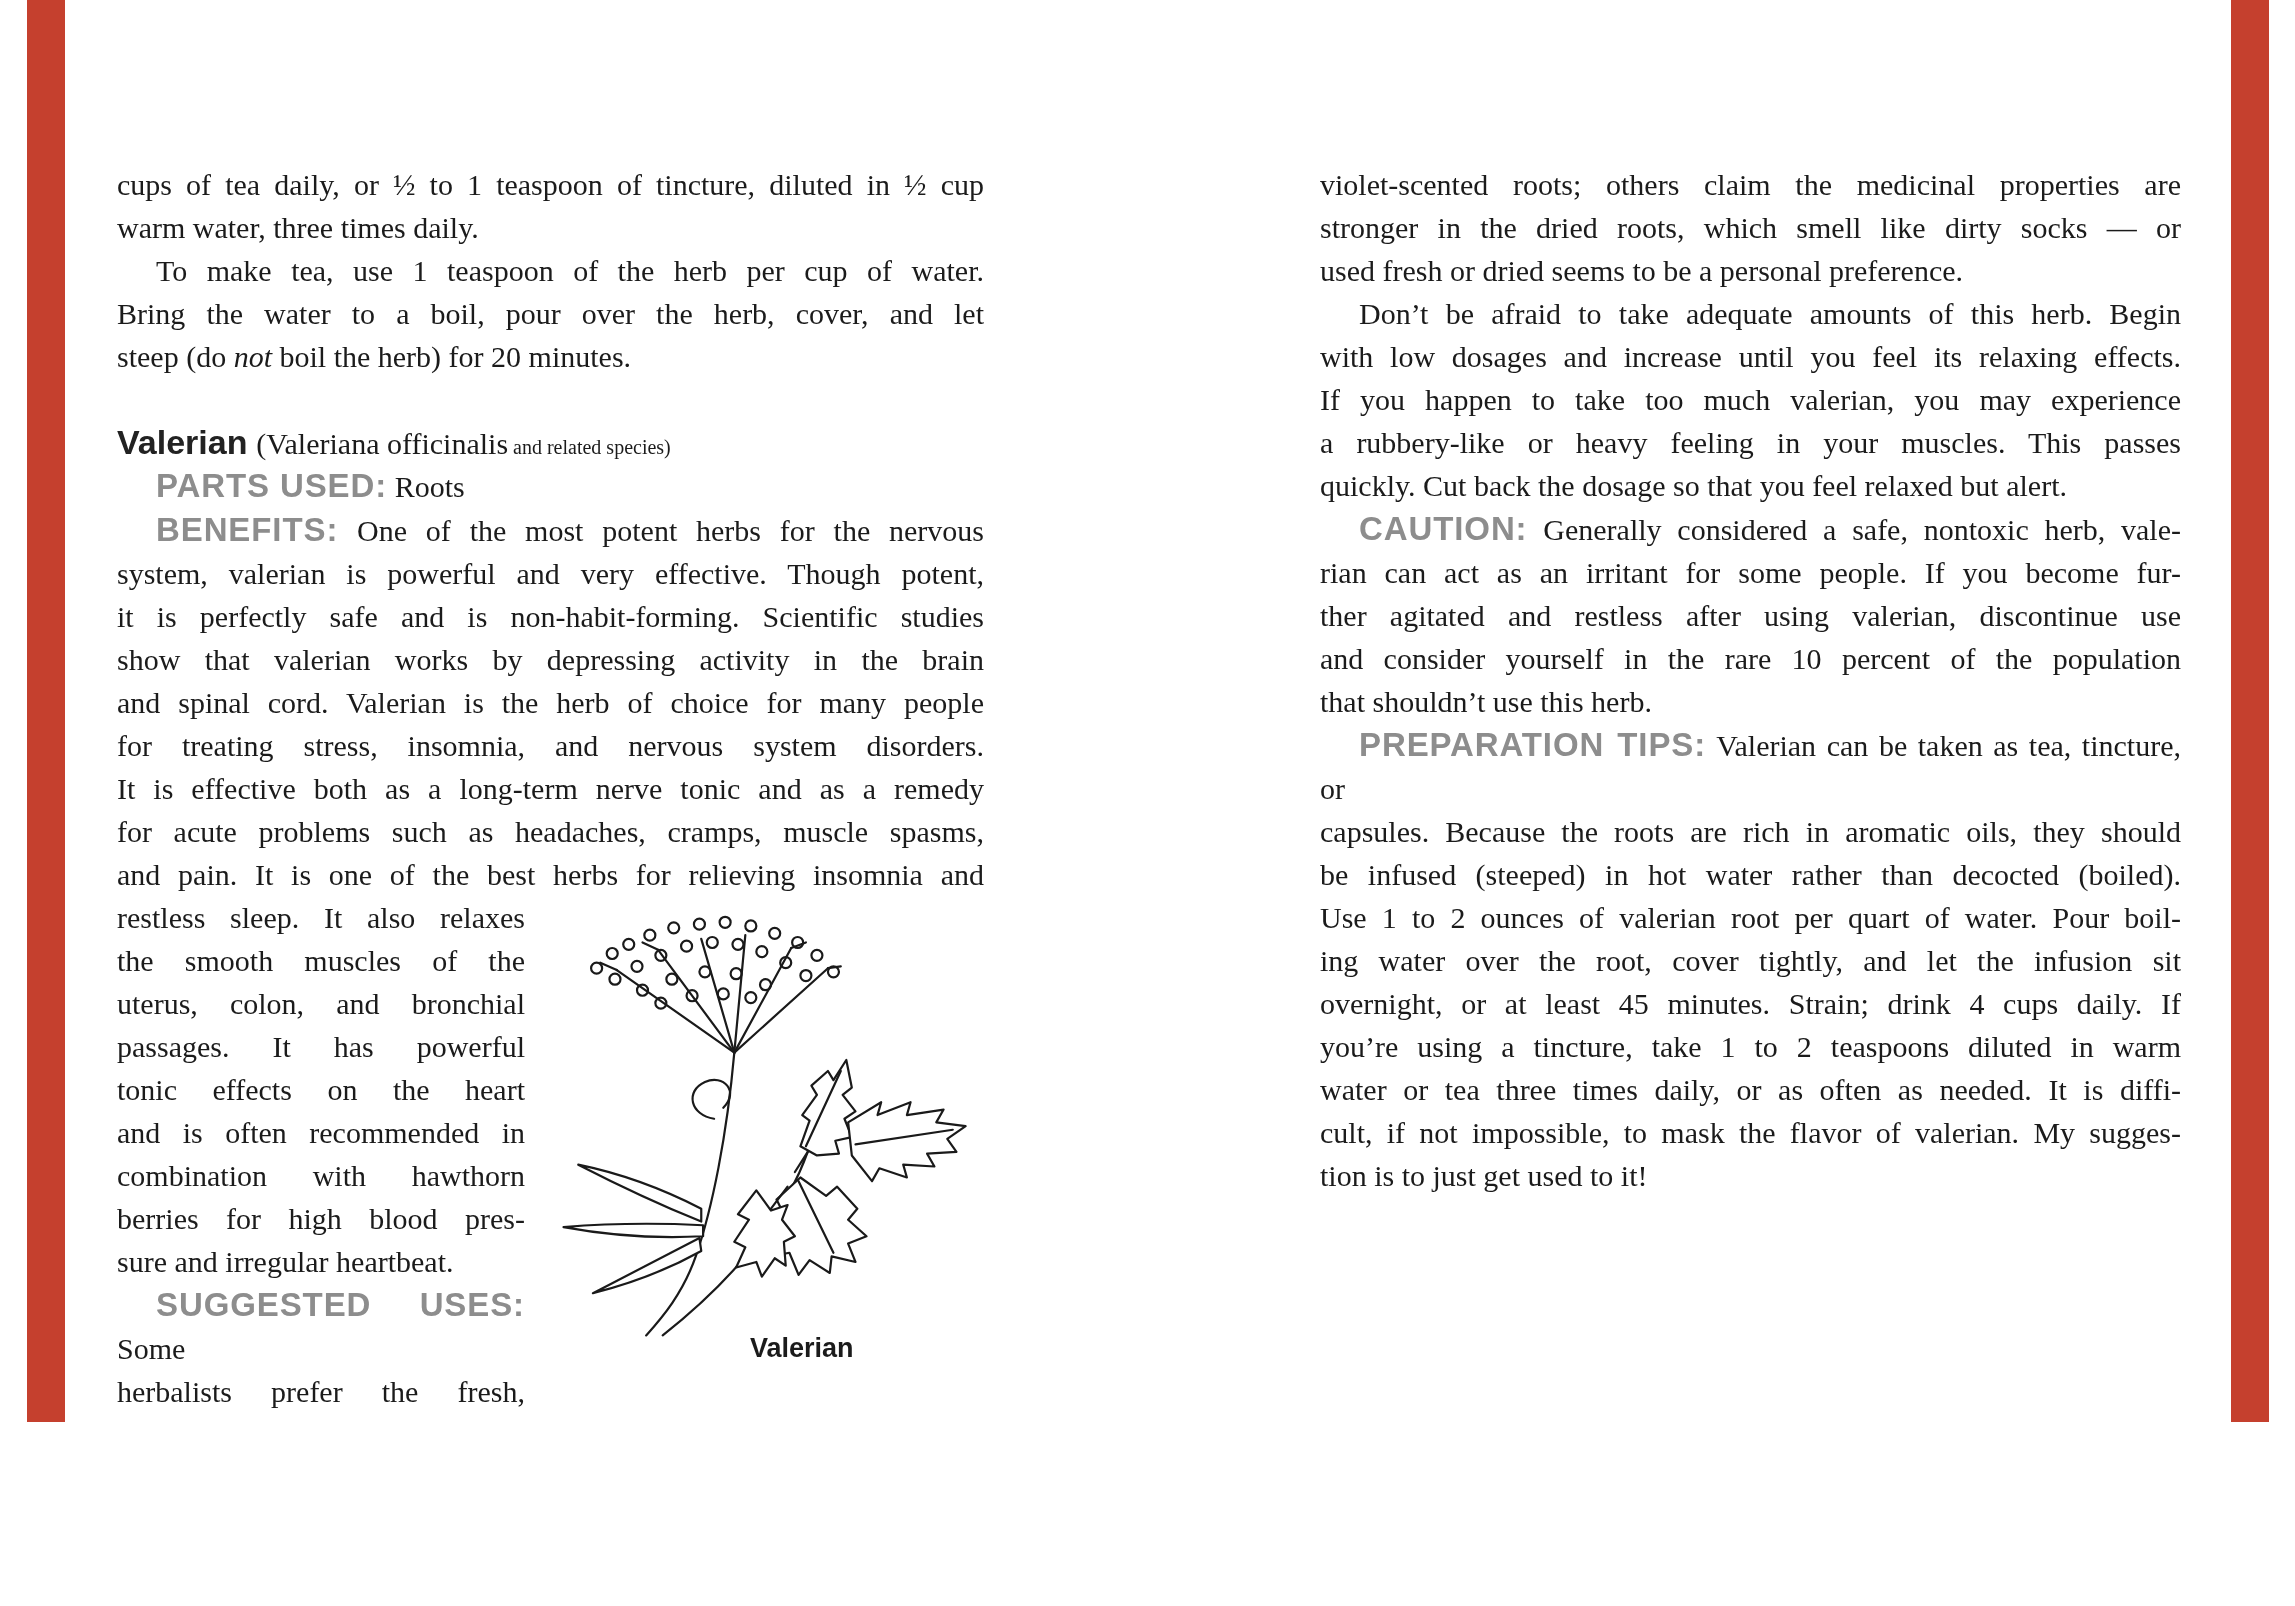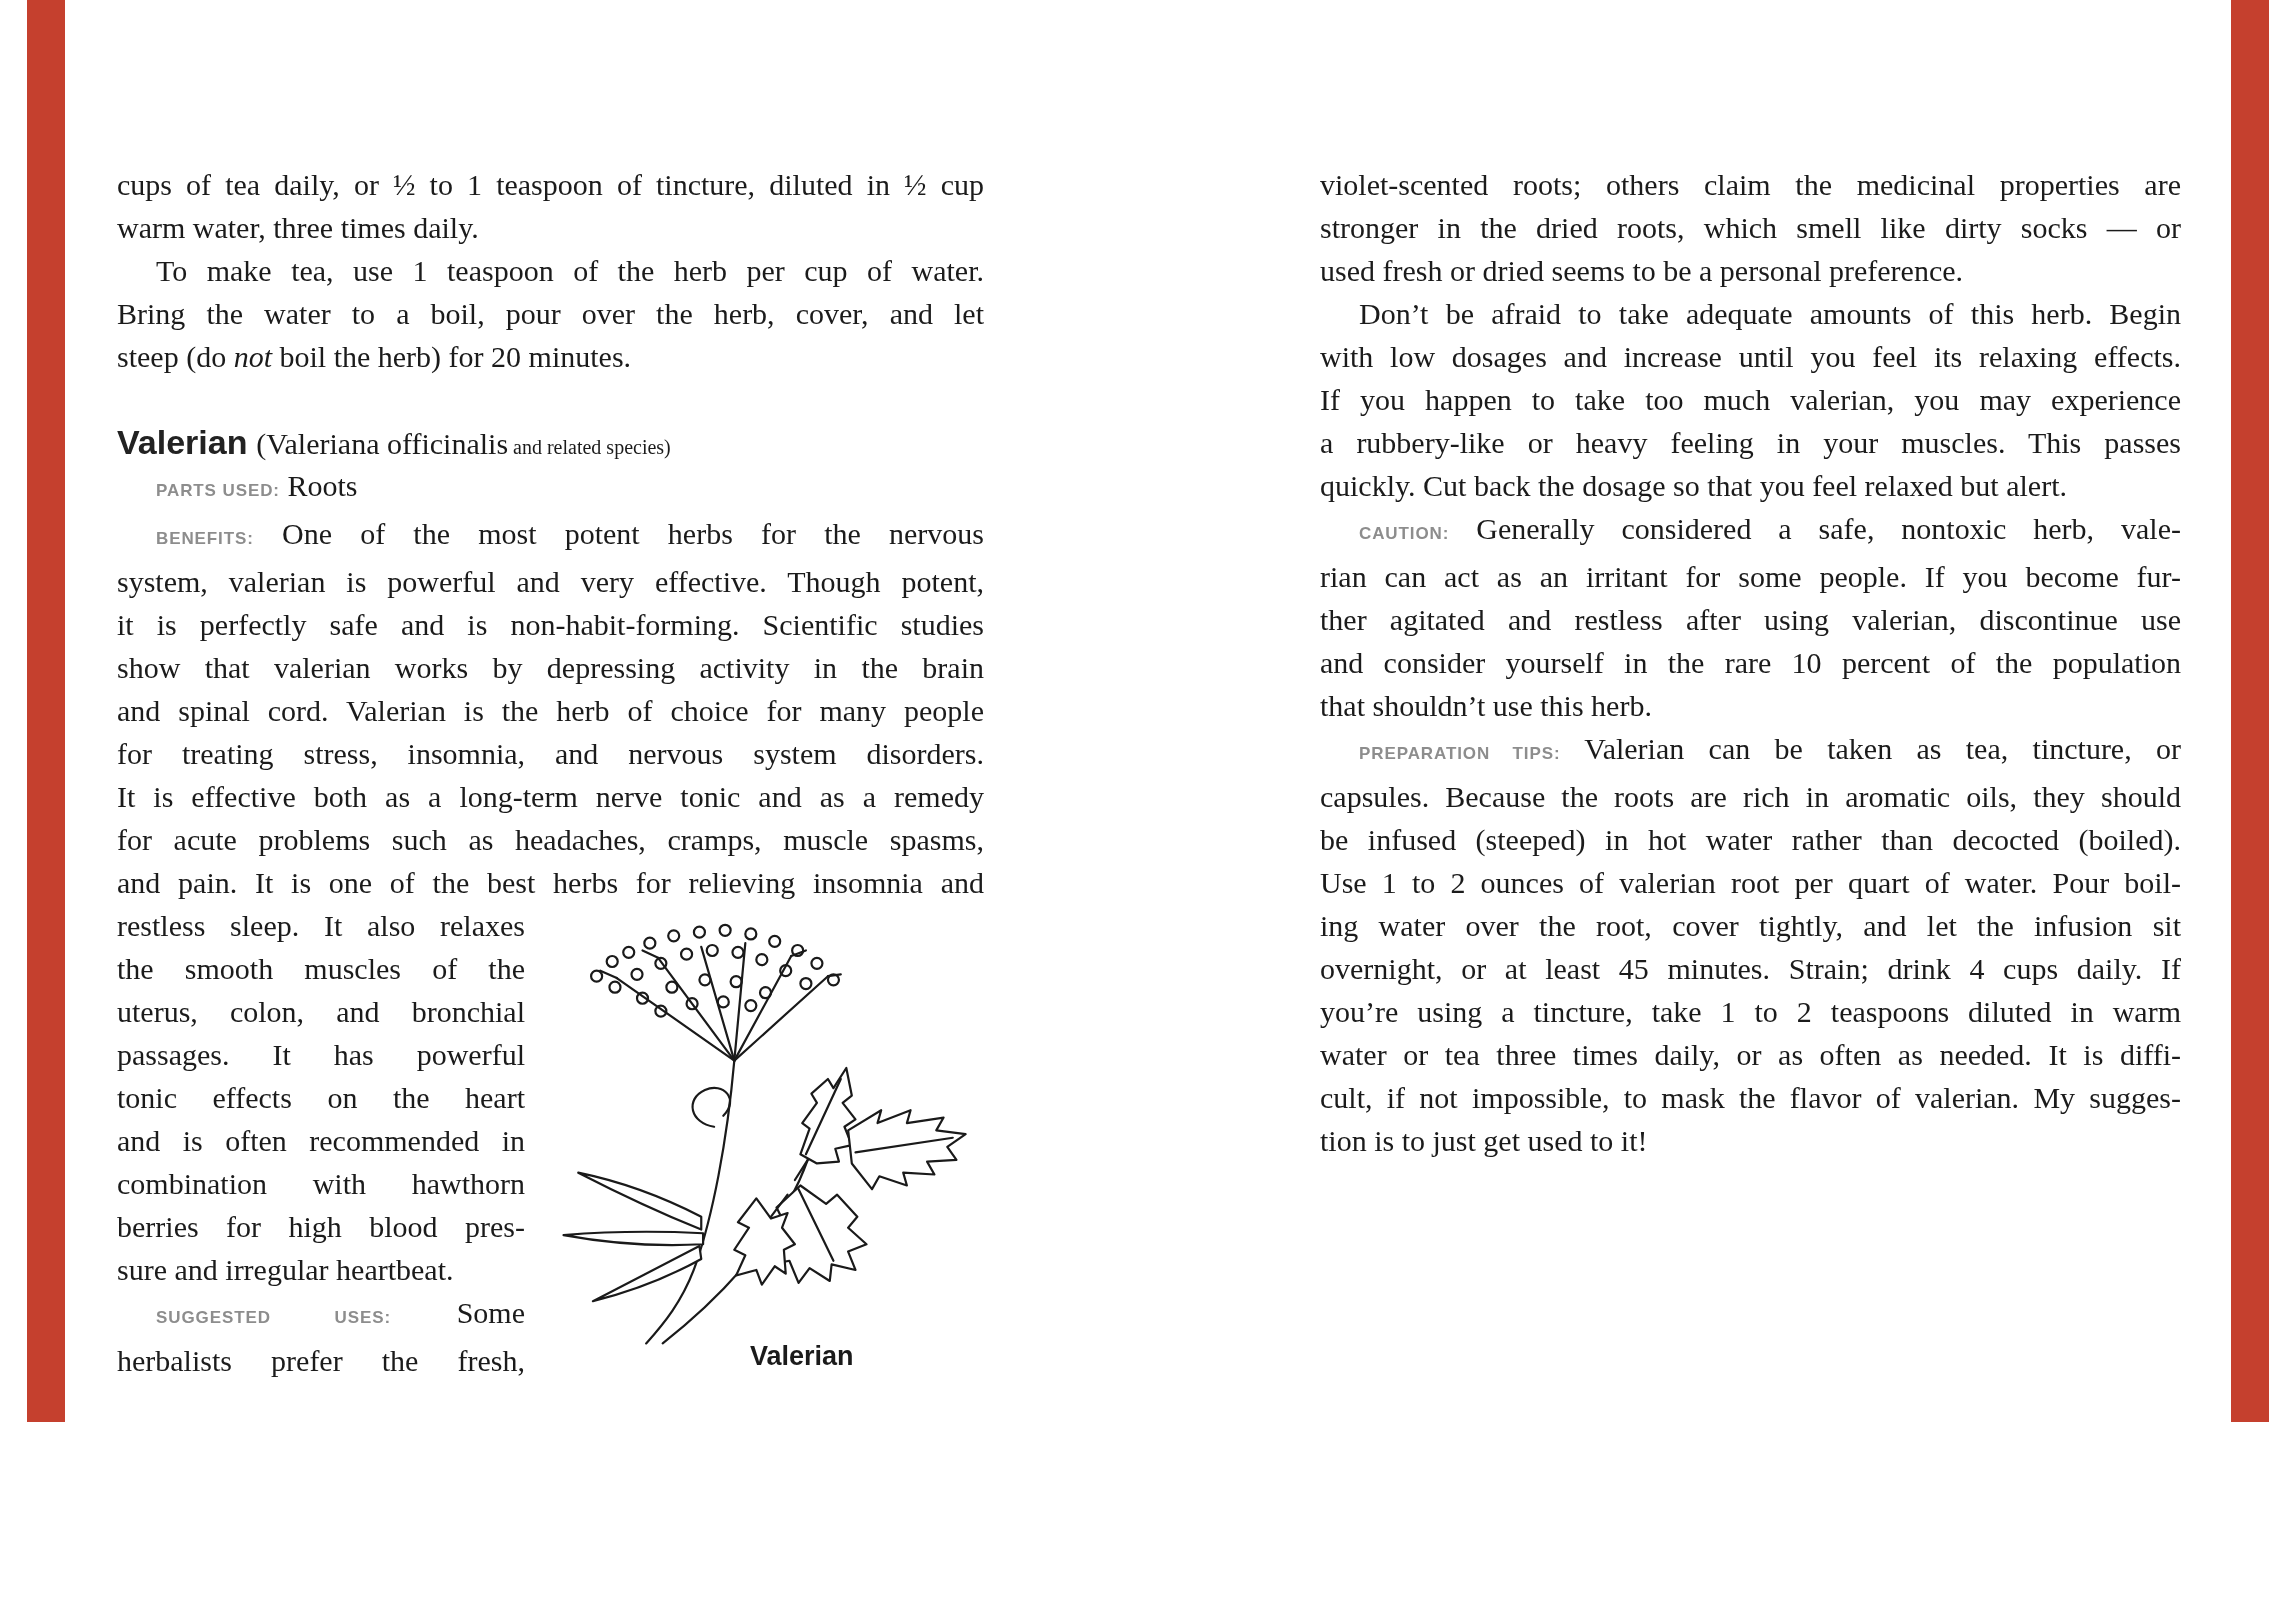--- a/index.html
+++ b/index.html
@@ -12,21 +12,21 @@
   .col{position:absolute;top:163px;font-size:30px;line-height:43px;}
   .col-left{left:117px;width:867px;}
   .col-right{left:1320px;width:861px;}
 
   .para{margin:0;}
   .line{text-align:justify;white-space:normal;}
   .line.jfull{text-align-last:justify;}
   .line.ind{text-indent:39px;}
 
   .label{font-family:"Liberation Sans",sans-serif;font-weight:bold;color:#8d8d8d;
-         font-size:17px;letter-spacing:0.9px;}
+         font-size:33px;letter-spacing:0.9px;}
 
   .heading{margin-top:42px;height:44px;line-height:44px;white-space:nowrap;}
   .h-name{font-family:"Liberation Sans",sans-serif;font-weight:bold;font-size:34px;color:#222;}
   .h-latin{font-size:30px;margin-left:8.8px;}
   .h-rest{font-size:20px;}
 
   .wrap-row{display:flex;align-items:flex-start;}
   .narrow-col{width:408px;flex:0 0 408px;}
   .illo-box{position:relative;width:459px;height:476px;margin-left:0;}
   .illo-box svg{display:block;margin-top:8.8px;}

